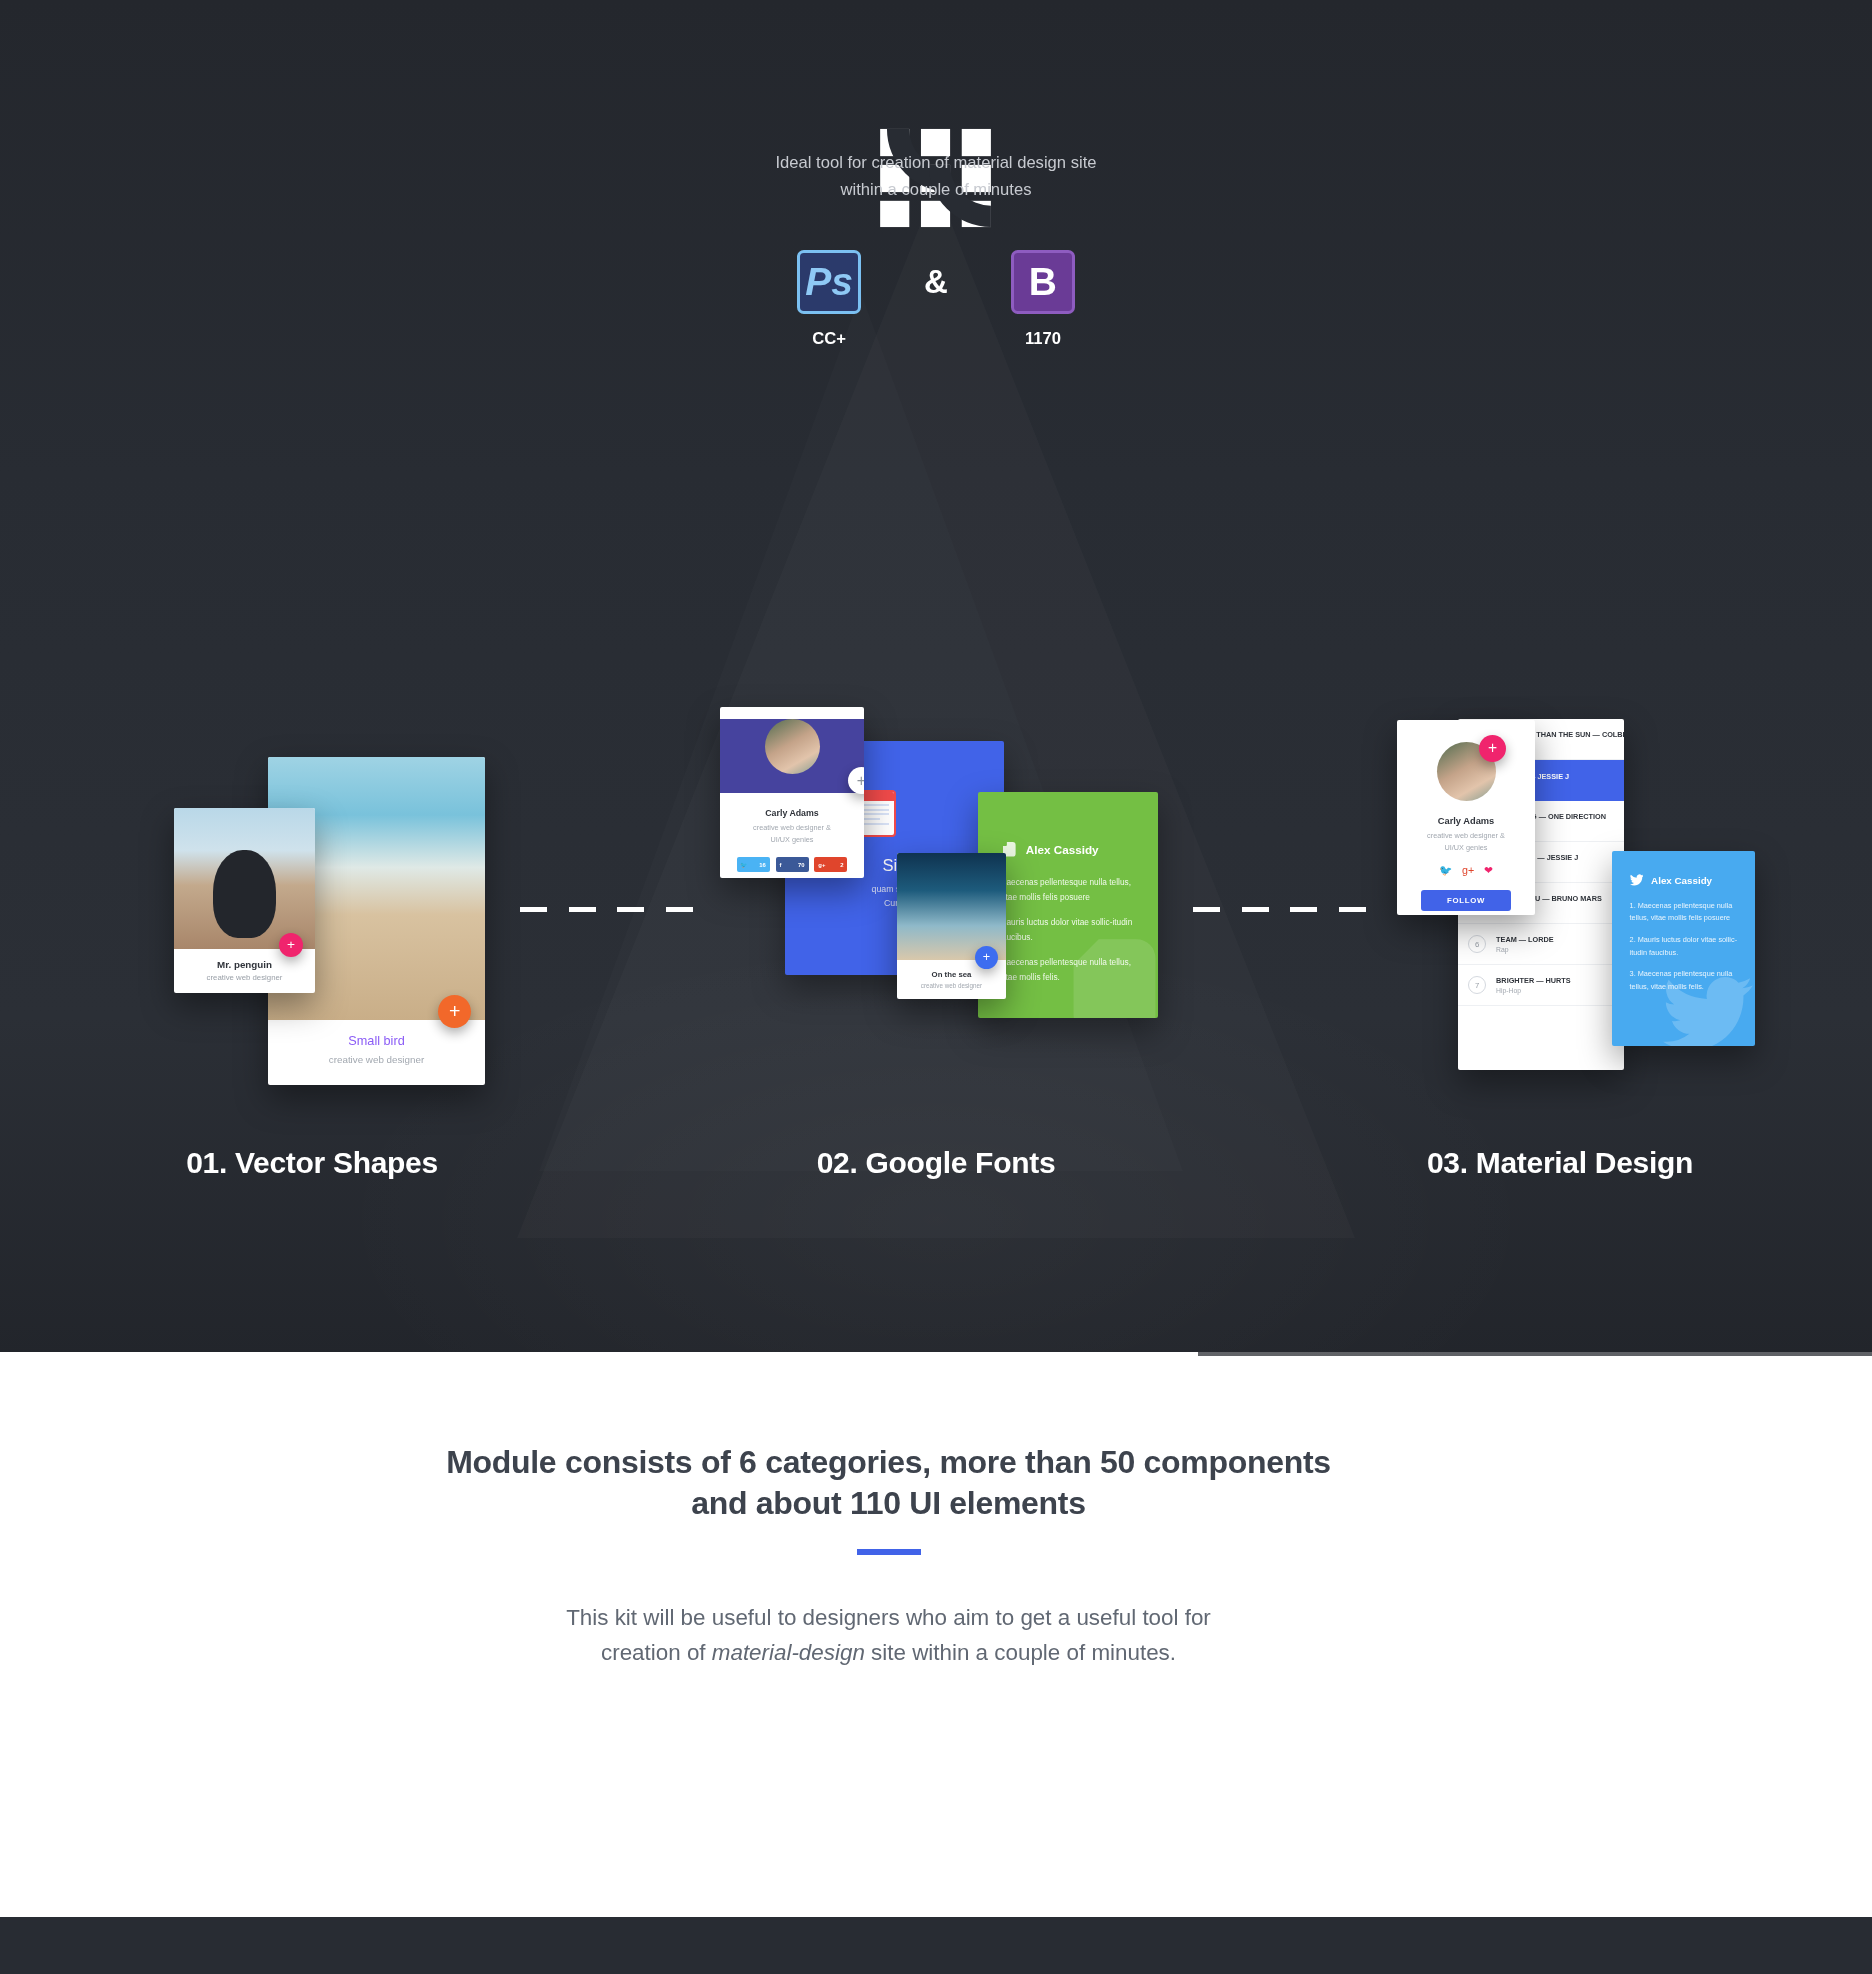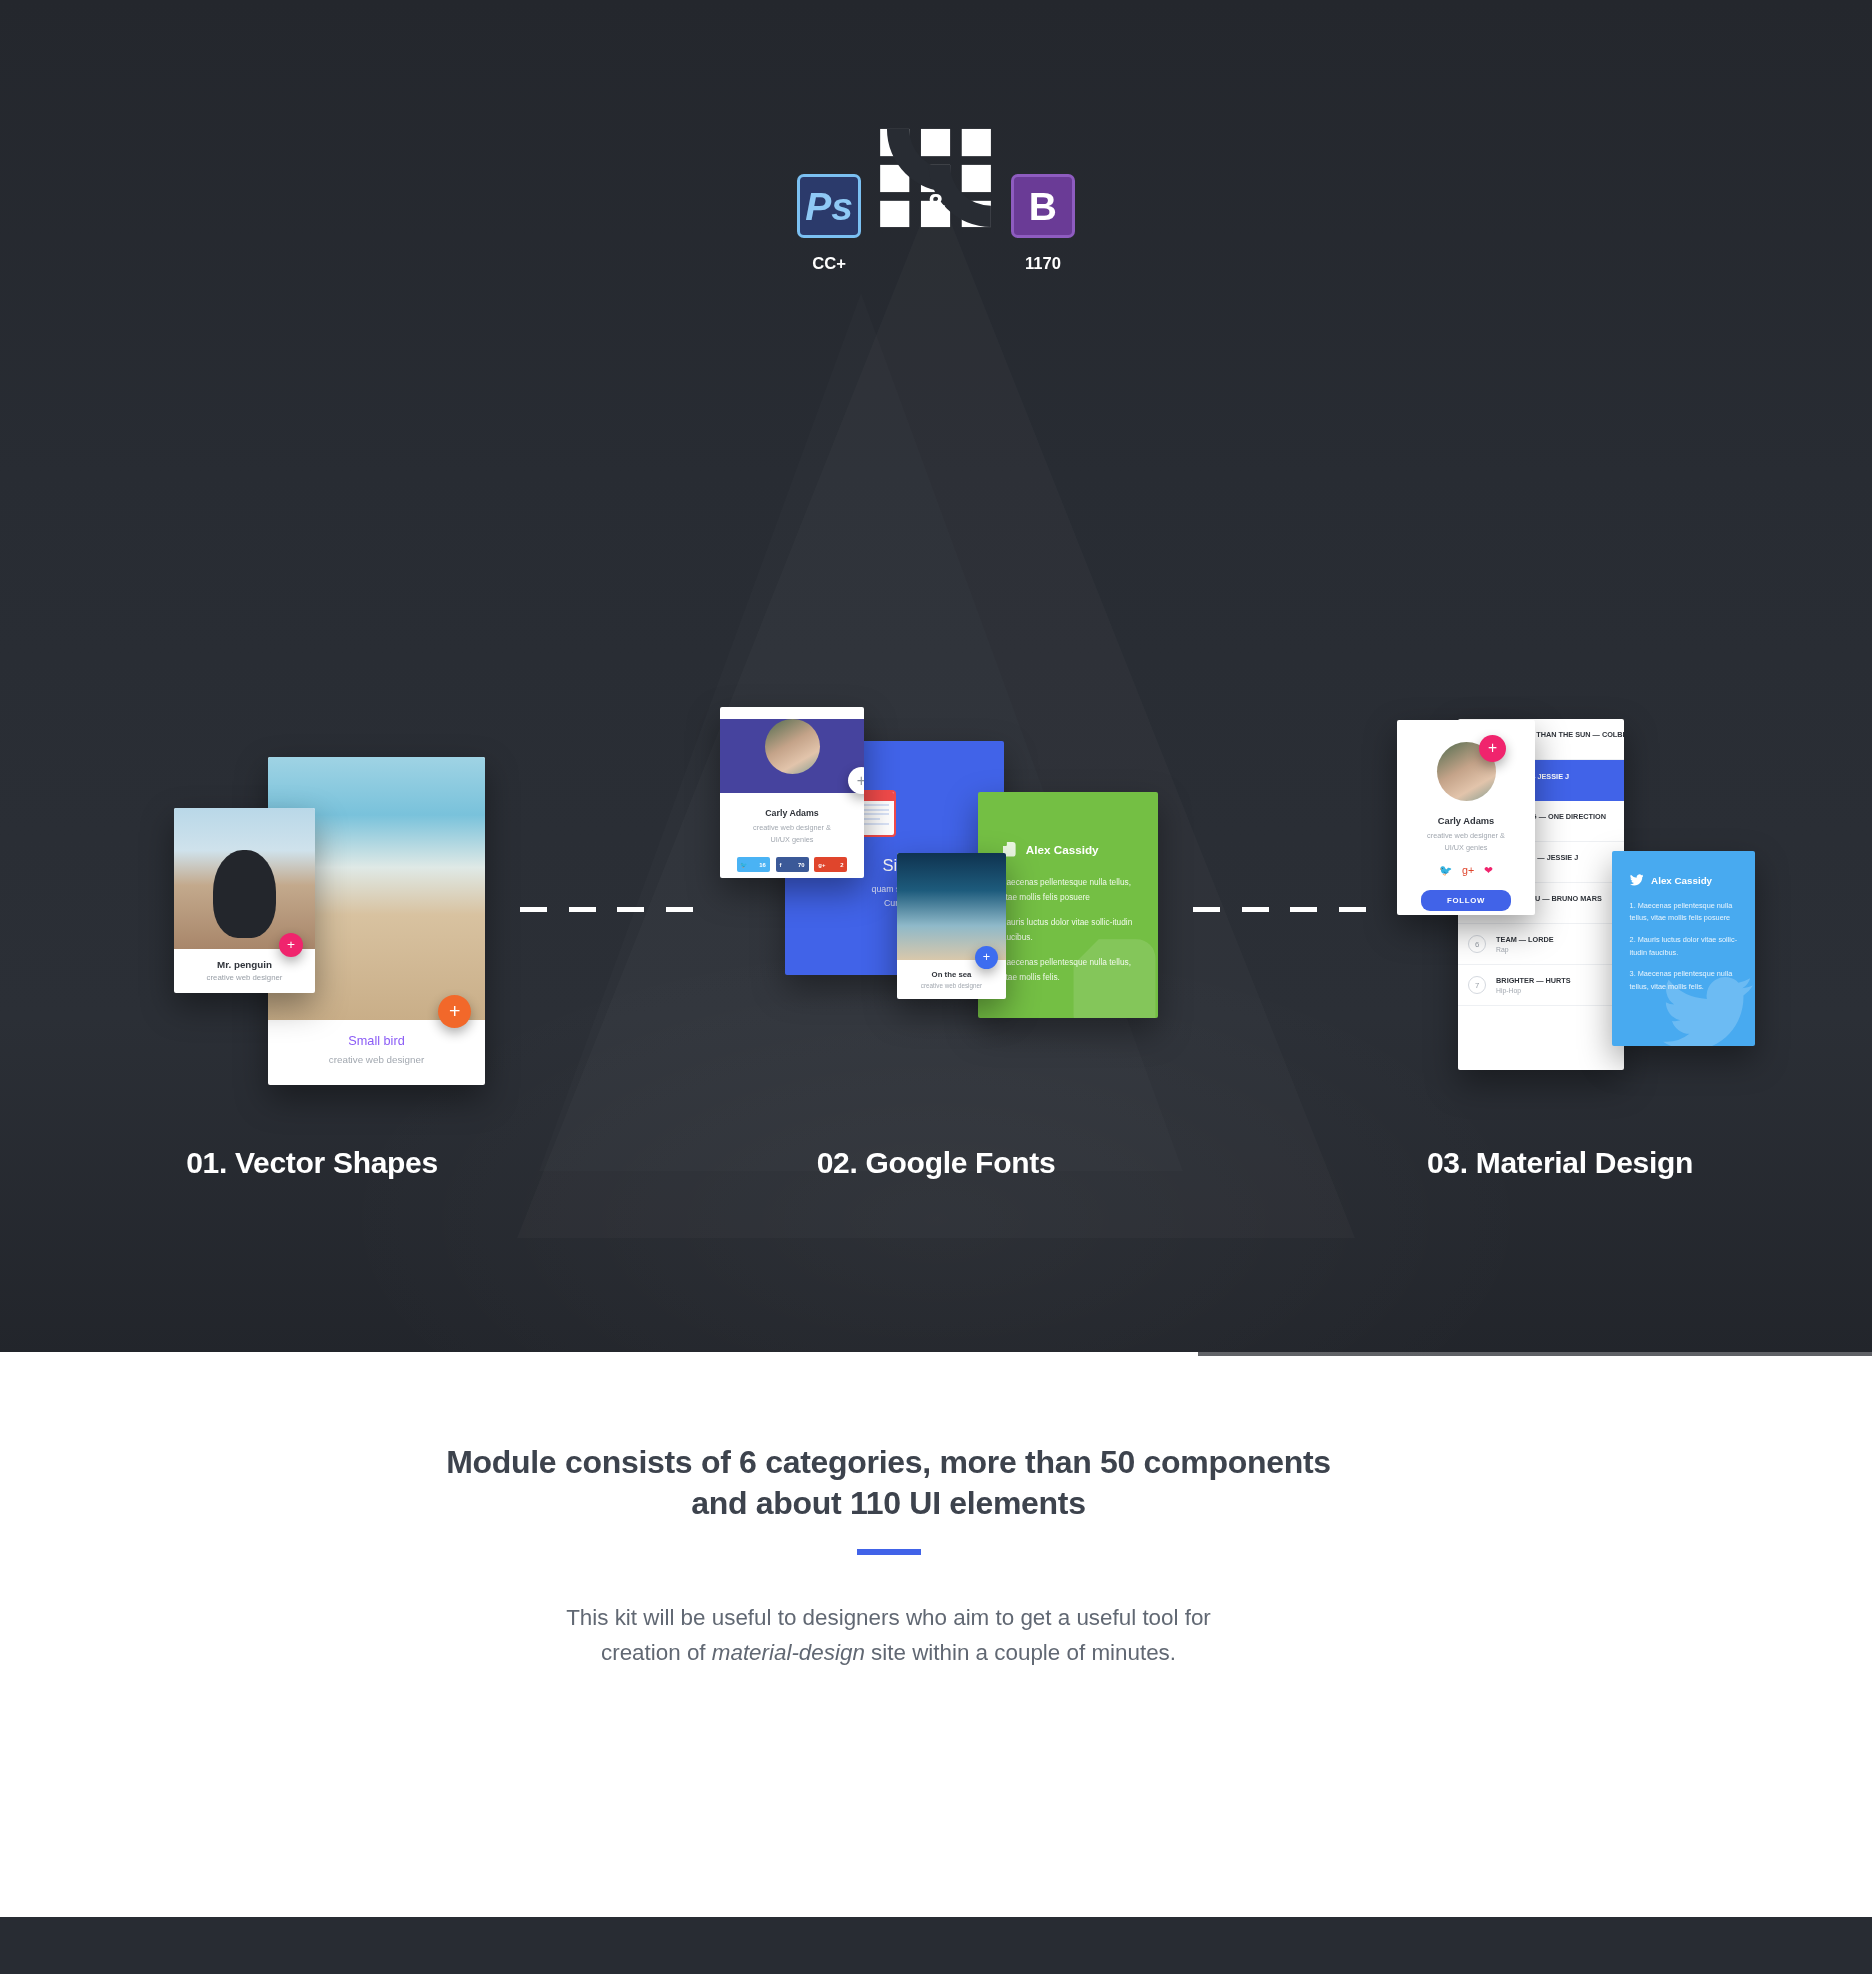--- a/index.html
+++ b/index.html
@@ -262,21 +262,21 @@
   .g3-profile .avatar {
     width:59px; height:59px; border-radius:50%;
     margin:21.5px auto 0;
     background:linear-gradient(150deg,#4f6b4e 0%,#c4a389 45%,#e2c4ab 72%,#7f9a8e 100%);
   }
   .g3-profile .nm { text-align:center; font-size:9.3px; font-weight:bold; color:#30343b; margin-top:15.6px; }
   .g3-profile .rl { text-align:center; font-size:7.3px; color:#a2a8b0; line-height:11.7px; margin-top:3.9px; }
   .g3-icons { display:flex; gap:9.8px; justify-content:center; margin-top:10.7px; font-size:10.7px; }
   .g3-follow {
     display:block; width:90px; height:21.5px; margin:12.7px auto 0;
-    background:#4163e8; border-radius:9px; color:#fff;
+    background:#4163e8; border-radius:3px; color:#fff;
     font-size:7.8px; font-weight:bold; letter-spacing:0.7px;
     display:flex; align-items:center; justify-content:center;
     border:none; cursor:pointer;
   }
 
   .g3-tw {
     left:1612px; top:851px; width:143px; height:195px;
     background:#48aaf0; border-radius:2px; overflow:hidden;
     box-shadow:0 13.7px 33px rgba(0,0,0,0.36);
   }
@@ -326,20 +326,24 @@
         <rect x="44" y="39" width="30" height="28" fill="#fff"></rect>
         <rect x="86" y="39" width="30" height="28" fill="#fff"></rect>
         <rect x="2" y="76" width="30" height="27" fill="#fff"></rect>
         <rect x="44" y="76" width="30" height="27" fill="#fff"></rect>
         <rect x="86" y="76" width="30" height="27" fill="#fff"></rect>
         <path d="M32 2 A42 42 0 0 0 74 44 L74 67 A65 65 0 0 1 9 2 Z" fill="#282c33"></path>
         <path d="M74 39 A42 42 0 0 0 116 81 L116 103 A64 64 0 0 1 52 39 Z" fill="#282c33"></path>
       </svg>
     </div>
 
+    <div class="hero-sub">
+      <div>Ideal tool for creation of material design site</div>
+      <div>within a couple of minutes</div>
+    </div>
 
     <div class="badges">
       <div class="badge">
         <div class="badge-box badge-ps">Ps</div>
         <div class="badge-label">CC+</div>
       </div>
       <div class="amp">&amp;</div>
       <div class="badge">
         <div class="badge-box badge-b">B</div>
         <div class="badge-label">1170</div>

